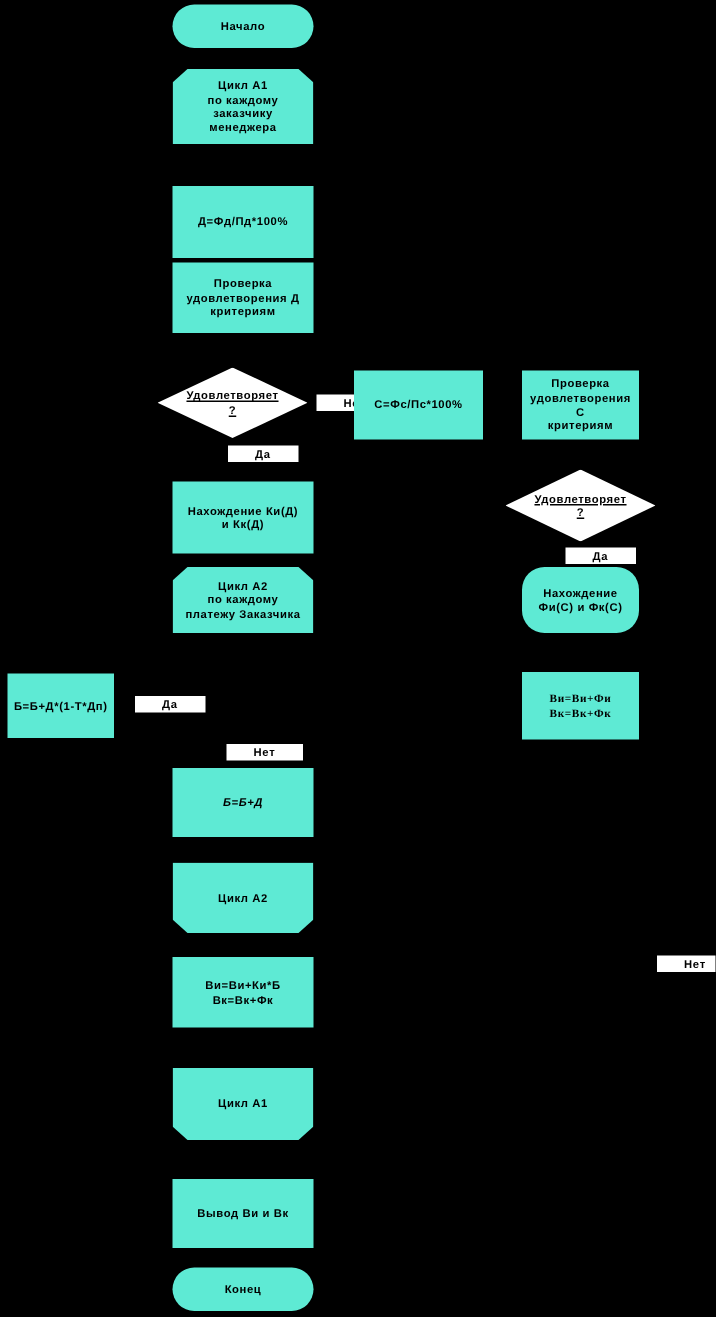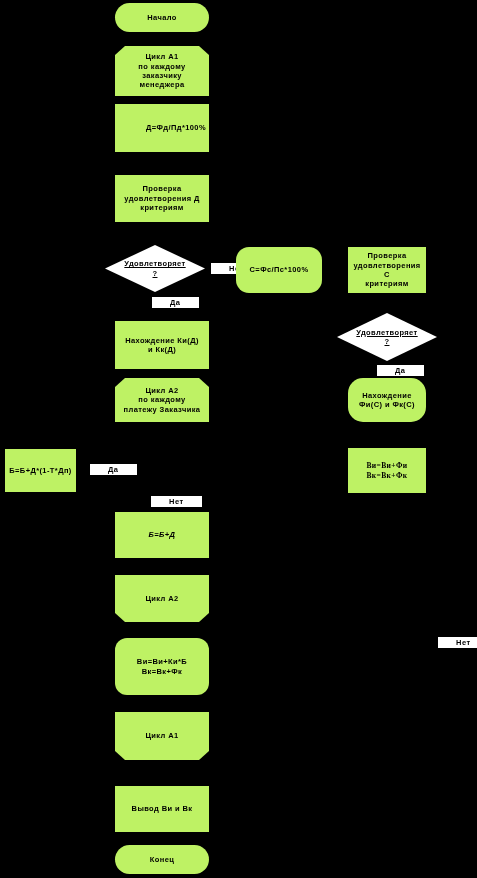--- a/index.html
+++ b/index.html
@@ -1,20 +1,20 @@
 <!DOCTYPE html>
 <html><head>
 <meta charset="utf-8">
 <style>
   html,body{margin:0;padding:0;background:#000;}
   body{width:477px;height:878px;position:relative;overflow:hidden;
        font-family:"Liberation Sans","DejaVu Sans",sans-serif;}
   #canvas{position:absolute;left:0;top:0;width:477px;height:878px;}
 
-  .node{position:absolute;background:#bef264;color:#000;
+  .node{position:absolute;background:#5eead4;color:#000;
         display:flex;align-items:center;justify-content:center;
         text-align:center;line-height:1.25;font-weight:bold;
         font-size:7.5px;letter-spacing:0.4px;box-sizing:border-box;}
 
   .node .txt{display:block;padding:0 3px;white-space:pre-line;}
 
   
   .terminal{border-radius:18px;}
 
   
@@ -71,39 +71,39 @@
     <span class="txt">Начало</span>
   </div>
 
   <div class="node loop-start" style="left:115px;top:46px;width:94px;height:50px;">
     <span class="txt">Цикл А1
 по каждому
 заказчику
 менеджера</span>
   </div>
 
-  <div class="node" style="left:115px;top:104px;width:94px;height:48px;justify-content:flex-end;">
+  <div class="node" style="left:115px;top:124px;width:94px;height:48px;">
     <span class="txt">Д=Фд/Пд*100%</span>
   </div>
 
   <div class="node" style="left:115px;top:175px;width:94px;height:47px;">
     <span class="txt">Проверка
 удовлетворения Д
 критериям</span>
   </div>
 
   <div class="node decision" style="left:105px;top:245px;width:100px;height:47px;">
     <div class="diamond"></div>
     <span class="txt">Удовлетворяет
 ?</span>
   </div>
   <div class="edge-label" style="left:211px;top:263px;">Нет</div>
   <div class="edge-label" style="left:152px;top:297px;">Да</div>
 
-  <div class="node" style="left:236px;top:247px;width:86px;height:46px;border-radius:13px;">
+  <div class="node" style="left:236px;top:247px;width:86px;height:46px;">
     <span class="txt">С=Фс/Пс*100%</span>
   </div>
 
   <div class="node" style="left:348px;top:247px;width:78px;height:46px;">
     <span class="txt">Проверка
 удовлетворения С
 критериям</span>
   </div>
 
   <div class="node decision" style="left:337px;top:313px;width:100px;height:48px;">
@@ -143,21 +143,21 @@
   </div>
 
   <div class="node" style="left:115px;top:512px;width:94px;height:46px;font-style:italic;">
     <span class="txt">Б=Б+Д</span>
   </div>
 
   <div class="node loop-end" style="left:115px;top:575px;width:94px;height:47px;">
     <span class="txt">Цикл А2</span>
   </div>
 
-  <div class="node" style="left:115px;top:638px;width:94px;height:57px;border-radius:12px;">
+  <div class="node" style="left:115px;top:638px;width:94px;height:47px;">
     <span class="txt">Ви=Ви+Ки*Б
 Вк=Вк+Фк</span>
   </div>
 
   <div class="node loop-end" style="left:115px;top:712px;width:94px;height:48px;">
     <span class="txt">Цикл А1</span>
   </div>
 
   <div class="node" style="left:115px;top:786px;width:94px;height:46px;">
     <span class="txt">Вывод Ви и Вк</span>

